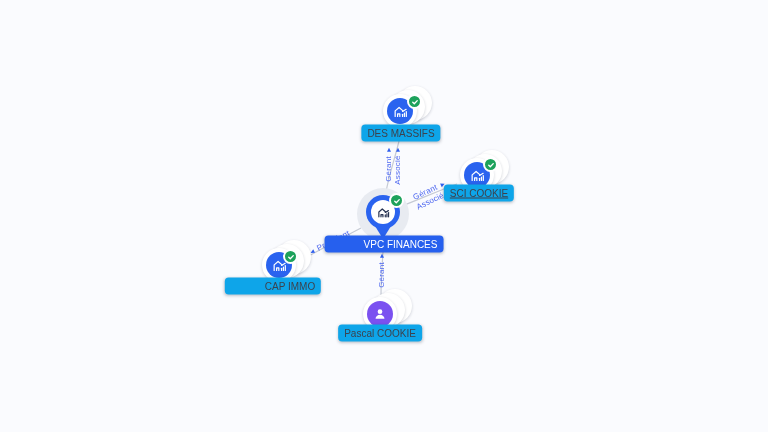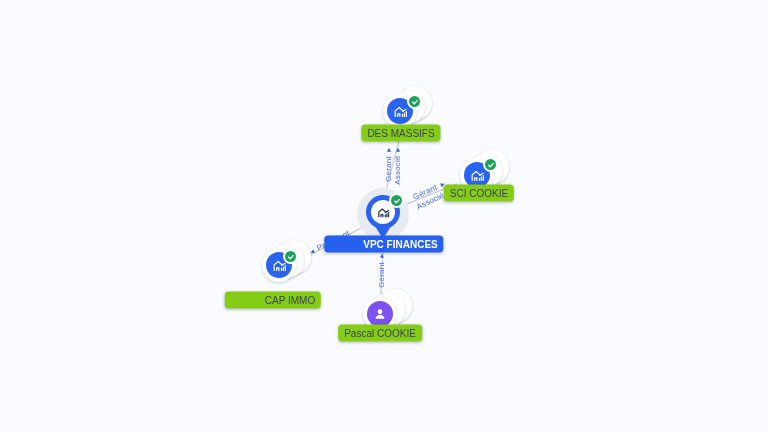--- a/index.html
+++ b/index.html
@@ -27,25 +27,25 @@
   .card.s2{left:-9px;top:-21px;z-index:2;}
   .card.s3{left:-2px;top:-25px;z-index:1;}
   .disc{width:26px;height:26px;border-radius:50%;display:flex;align-items:center;justify-content:center;}
   .disc.blue{background:#2a63ef;}
   .disc.purple{background:#7b51f0;}
   .check{
     position:absolute;width:11px;height:11px;background:#1da25b;border:2px solid #fff;border-radius:50%;
     z-index:5;display:flex;align-items:center;justify-content:center;
   }
   .pill{
-    position:absolute;z-index:6;background:#84cc16;color:#3c424e;font-size:10px;line-height:1;
+    position:absolute;z-index:6;background:#0ea5e9;color:#3c424e;font-size:10px;line-height:1;
     padding:3.5px 6px;border-radius:4px;white-space:nowrap;
     box-shadow:0 1px 3px rgba(25,35,60,.25);transform:translate(-50%,-50%);
   }
-  .pill.primary{background:#2660ee;color:#fff;font-weight:bold;padding-left:39px;}
+  .pill.primary{background:#2660ee;color:#fff;font-weight:normal;padding-left:39px;}
 
   
   .halo{position:absolute;left:-26px;top:-25px;width:52px;height:52px;border-radius:50%;background:#e8ebf1;z-index:0;}
   .pin{
     position:absolute;left:-17px;top:-18px;width:34px;height:34px;background:#2a63ef;border-radius:50%;
     display:flex;align-items:center;justify-content:center;z-index:3;
   }
   .pin::after{
     content:"";position:absolute;left:50%;bottom:-10px;transform:translateX(-50%);
     border-left:8px solid transparent;border-right:8px solid transparent;border-top:13px solid #2a63ef;
@@ -133,21 +133,21 @@
             <path d="M10.2 7.9 L14 5.7"></path>
           </g>
         </svg>
       </div>
     </div>
     <div class="check" style="left:6px;top:-18px;">
       <svg width="8" height="8" viewBox="0 0 10 10">
           <path d="M2.2 5.3 L4.1 7.1 L7.8 3.3" fill="none" stroke="#fff" stroke-width="1.7" stroke-linecap="round" stroke-linejoin="round"></path>
         </svg>
     </div>
-    <div class="pill" style="left:2px;top:18px;">SCI COOKIE</div>
+    <div class="pill" style="left:2px;top:18px;text-decoration:underline;">SCI COOKIE</div>
   </div>
 
   <div class="node" style="left:279px;top:265px;">
     <div class="card s3"></div>
     <div class="card s2"></div>
     <div class="card front">
       <div class="disc blue">
         <svg width="15" height="15" viewBox="0 0 16 16">
           <g fill="none" stroke="#fff" stroke-width="1.3" stroke-linecap="round" stroke-linejoin="round">
             <path d="M2.3 13.3 V7.3 L6.5 3.7 L10.7 7.3"></path>
@@ -158,21 +158,21 @@
             <path d="M10.2 7.9 L14 5.7"></path>
           </g>
         </svg>
       </div>
     </div>
     <div class="check" style="left:4px;top:-16px;">
       <svg width="8" height="8" viewBox="0 0 10 10">
           <path d="M2.2 5.3 L4.1 7.1 L7.8 3.3" fill="none" stroke="#fff" stroke-width="1.7" stroke-linecap="round" stroke-linejoin="round"></path>
         </svg>
     </div>
-    <div class="pill" style="left:-6px;top:35px;padding-left:40px;">CAP IMMO</div>
+    <div class="pill" style="left:-6px;top:21px;padding-left:40px;">CAP IMMO</div>
   </div>
 
   <div class="node" style="left:380px;top:314px;">
     <div class="card s3"></div>
     <div class="card s2"></div>
     <div class="card front">
       <div class="disc purple">
         <svg width="14" height="14" viewBox="0 0 16 16" fill="#fff">
           <circle cx="8" cy="5.4" r="2.7"></circle>
           <path d="M2.9 13.4 a5.1 4.6 0 0 1 10.2 0 z"></path>

